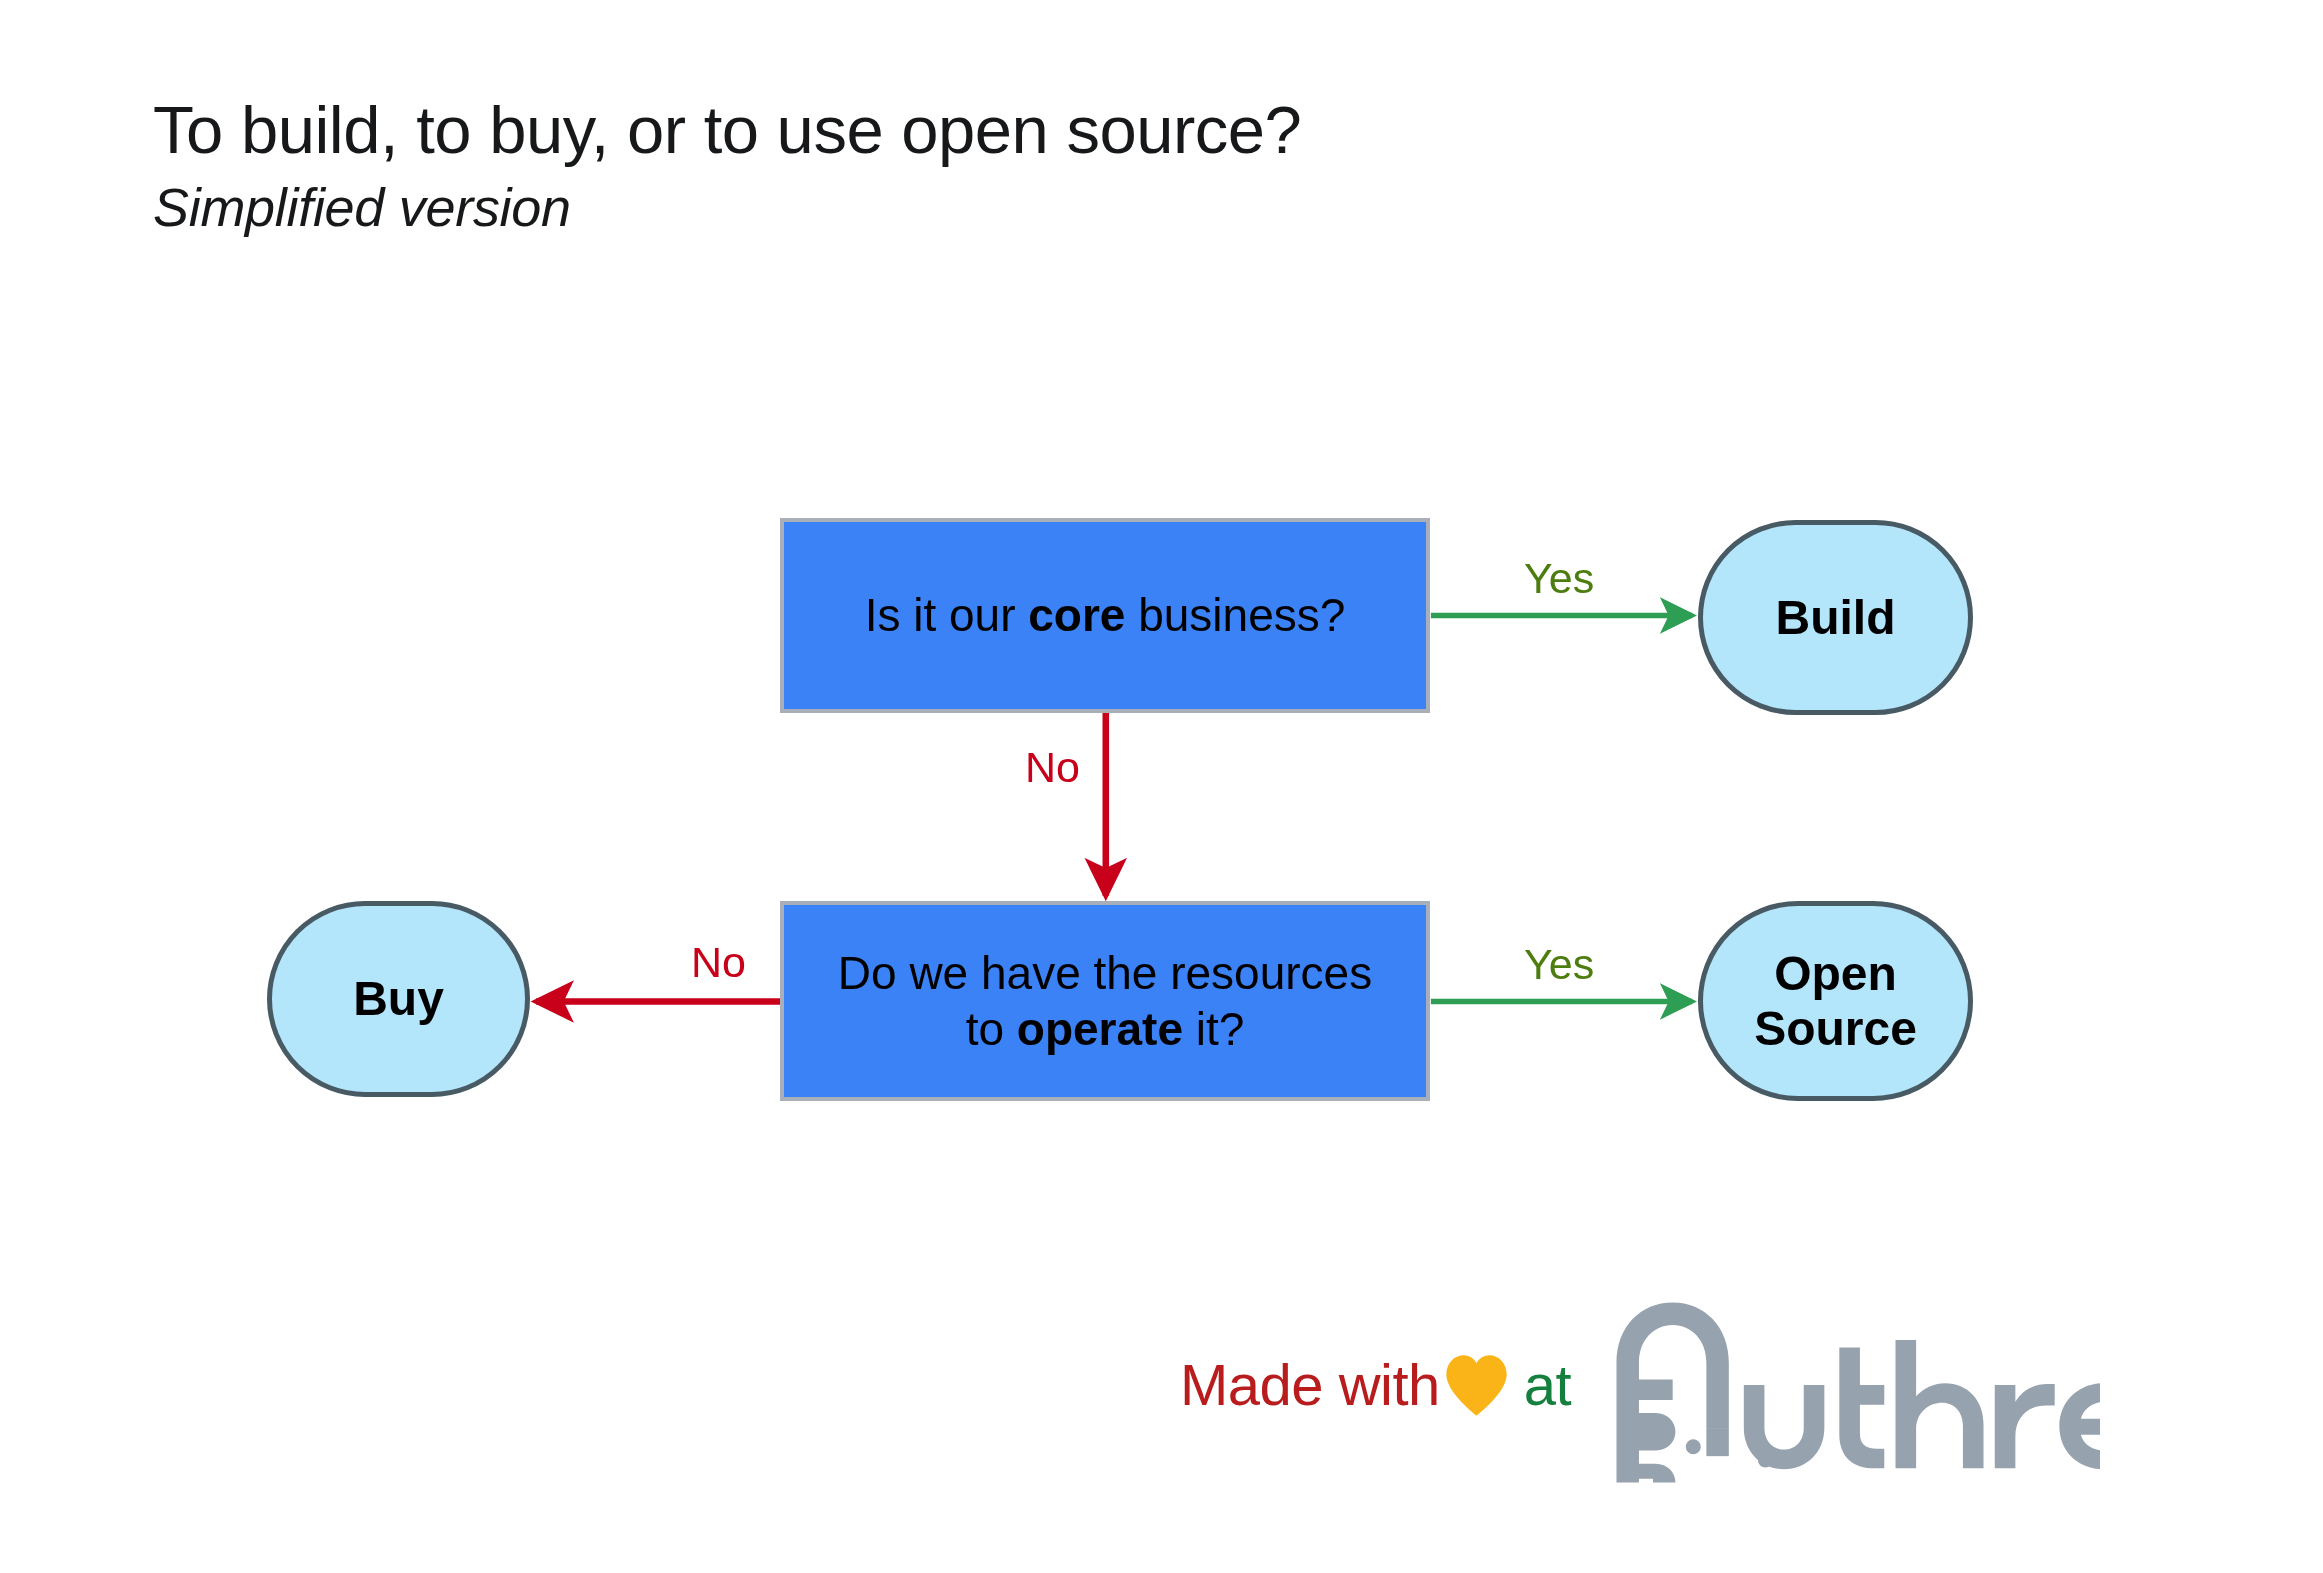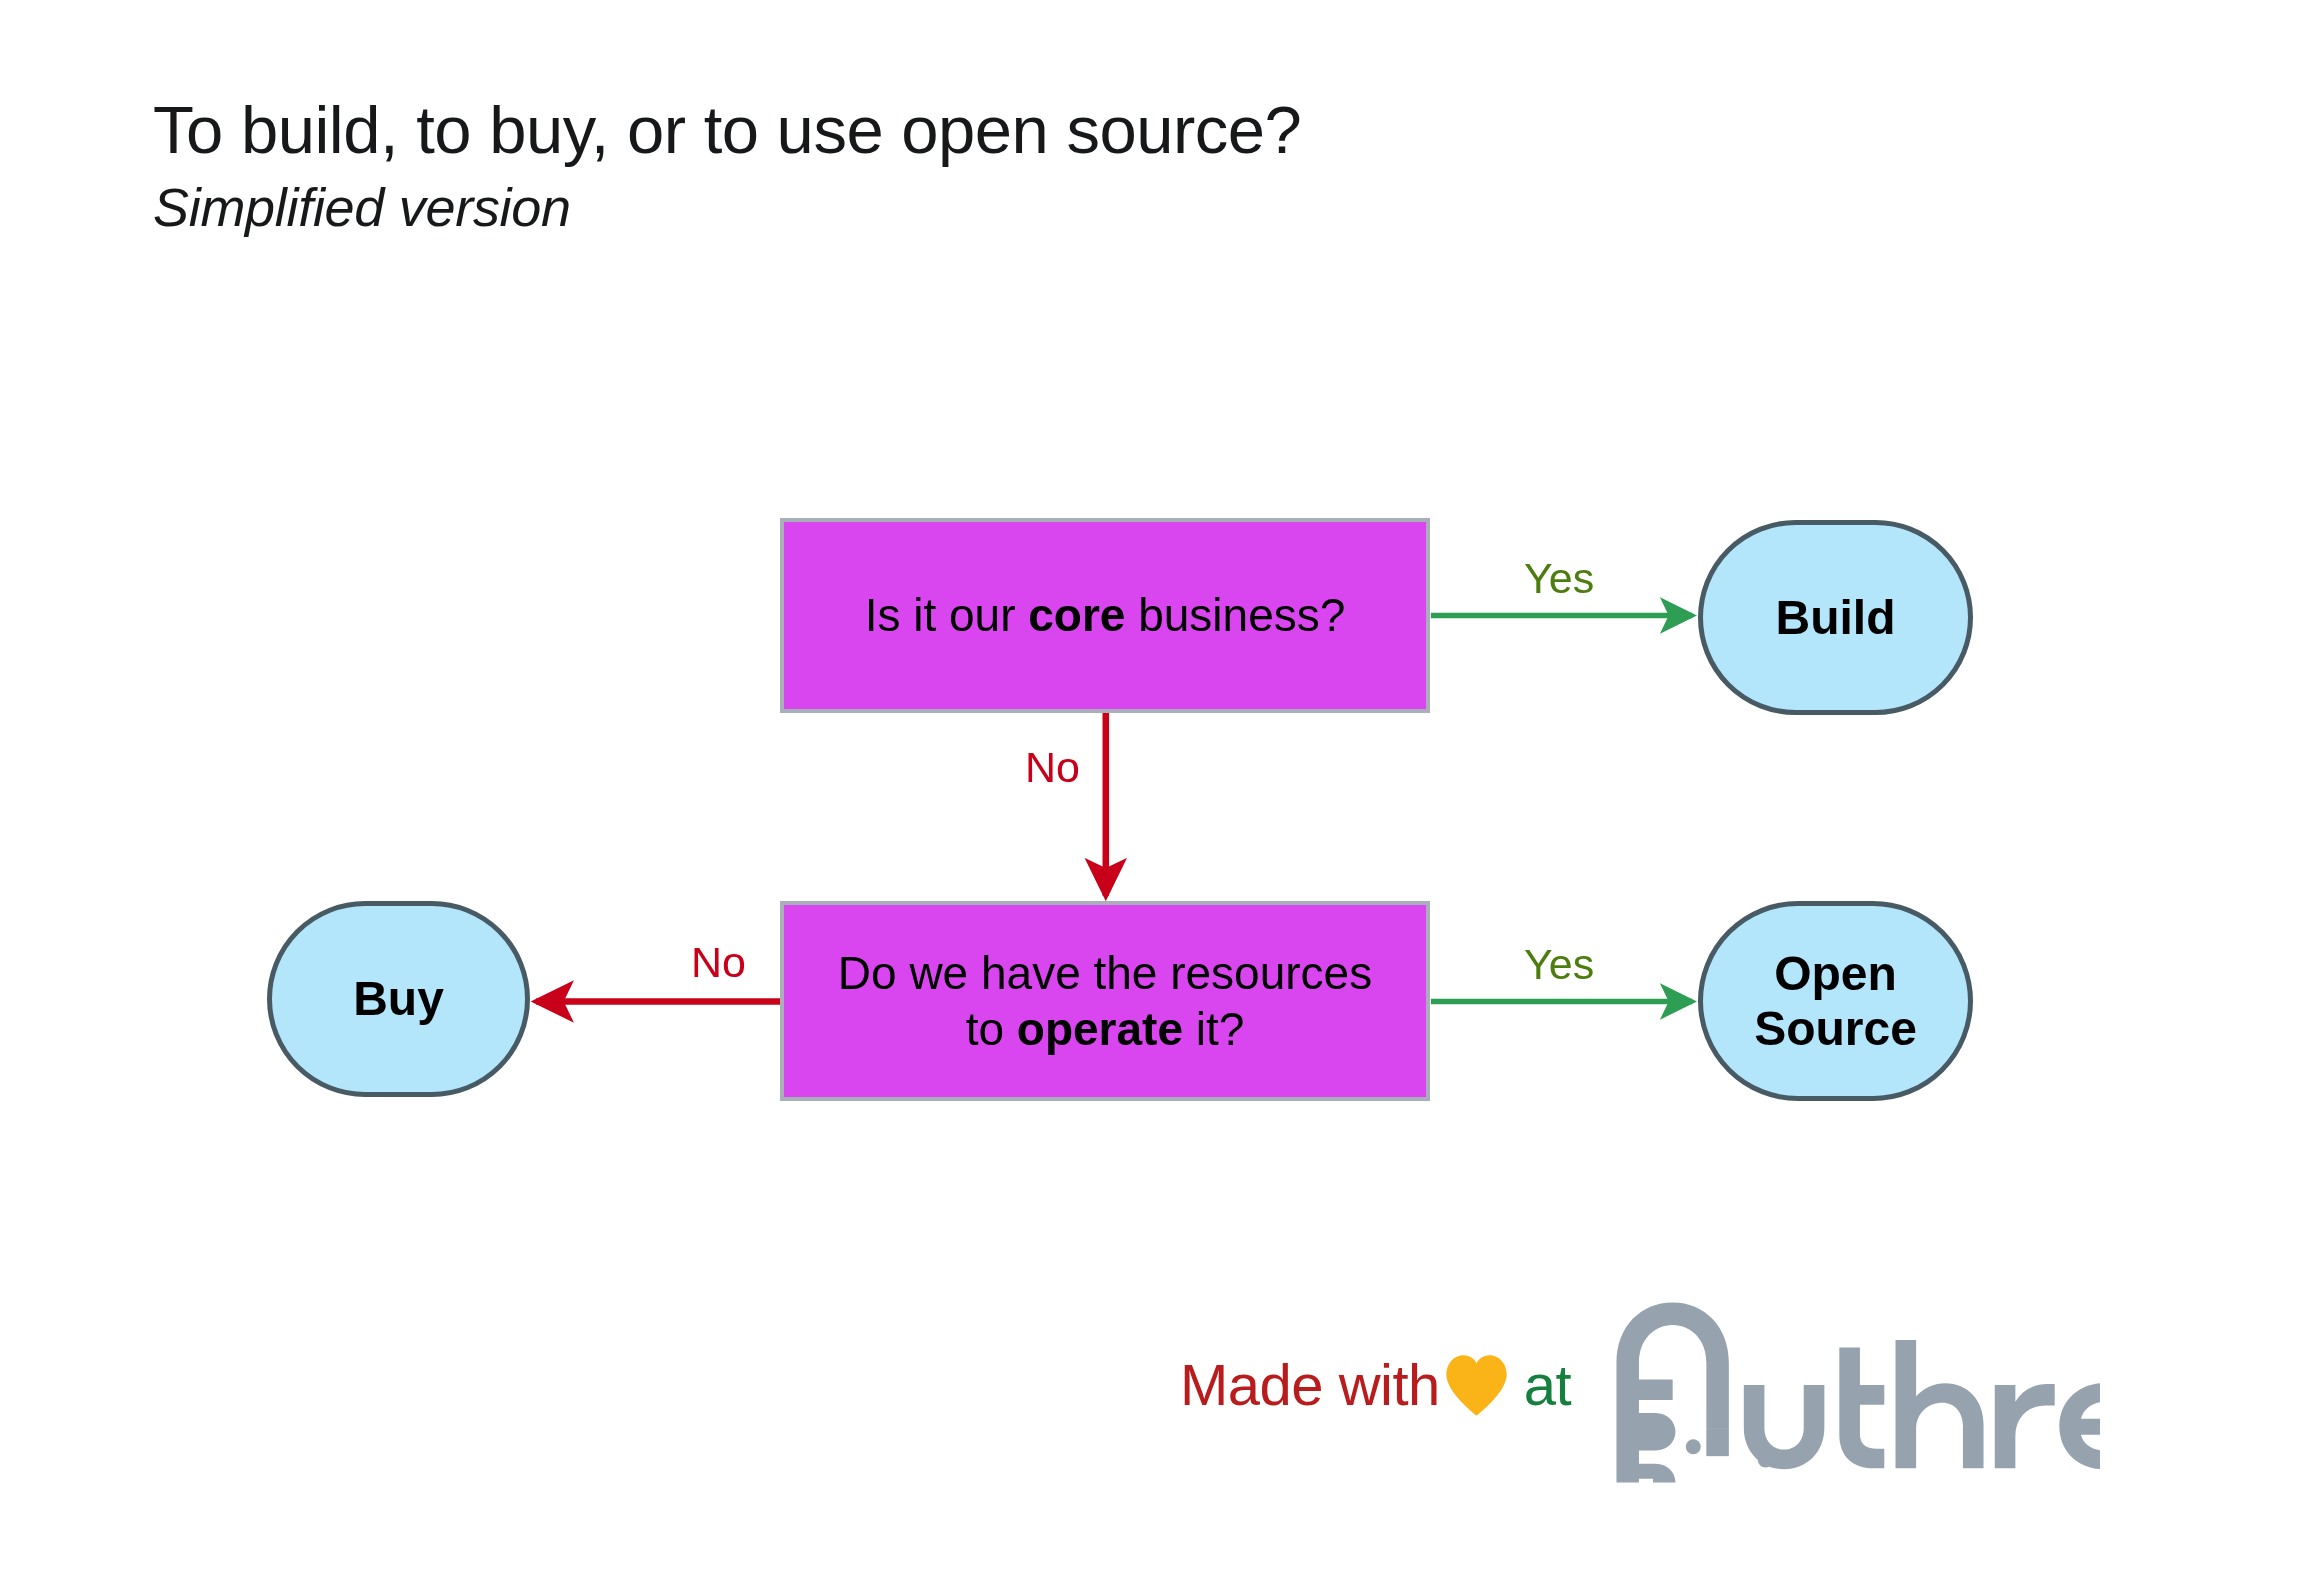--- a/index.html
+++ b/index.html
@@ -64,21 +64,21 @@
 
   .node {
     position: absolute;
     box-sizing: border-box;
     display: flex;
     align-items: center;
     justify-content: center;
     text-align: center;
   }
   .node-decision {
-    background: #d946ef;
+    background: #3b82f6;
     border: 4.7px solid #a8afb8;
     color: #000000;
     font-size: 46px;
     font-weight: 400;
     line-height: 1.22;
     padding: 0 13px;
   }
   .node-decision b { font-weight: 700; }
 
   .node-terminal {

